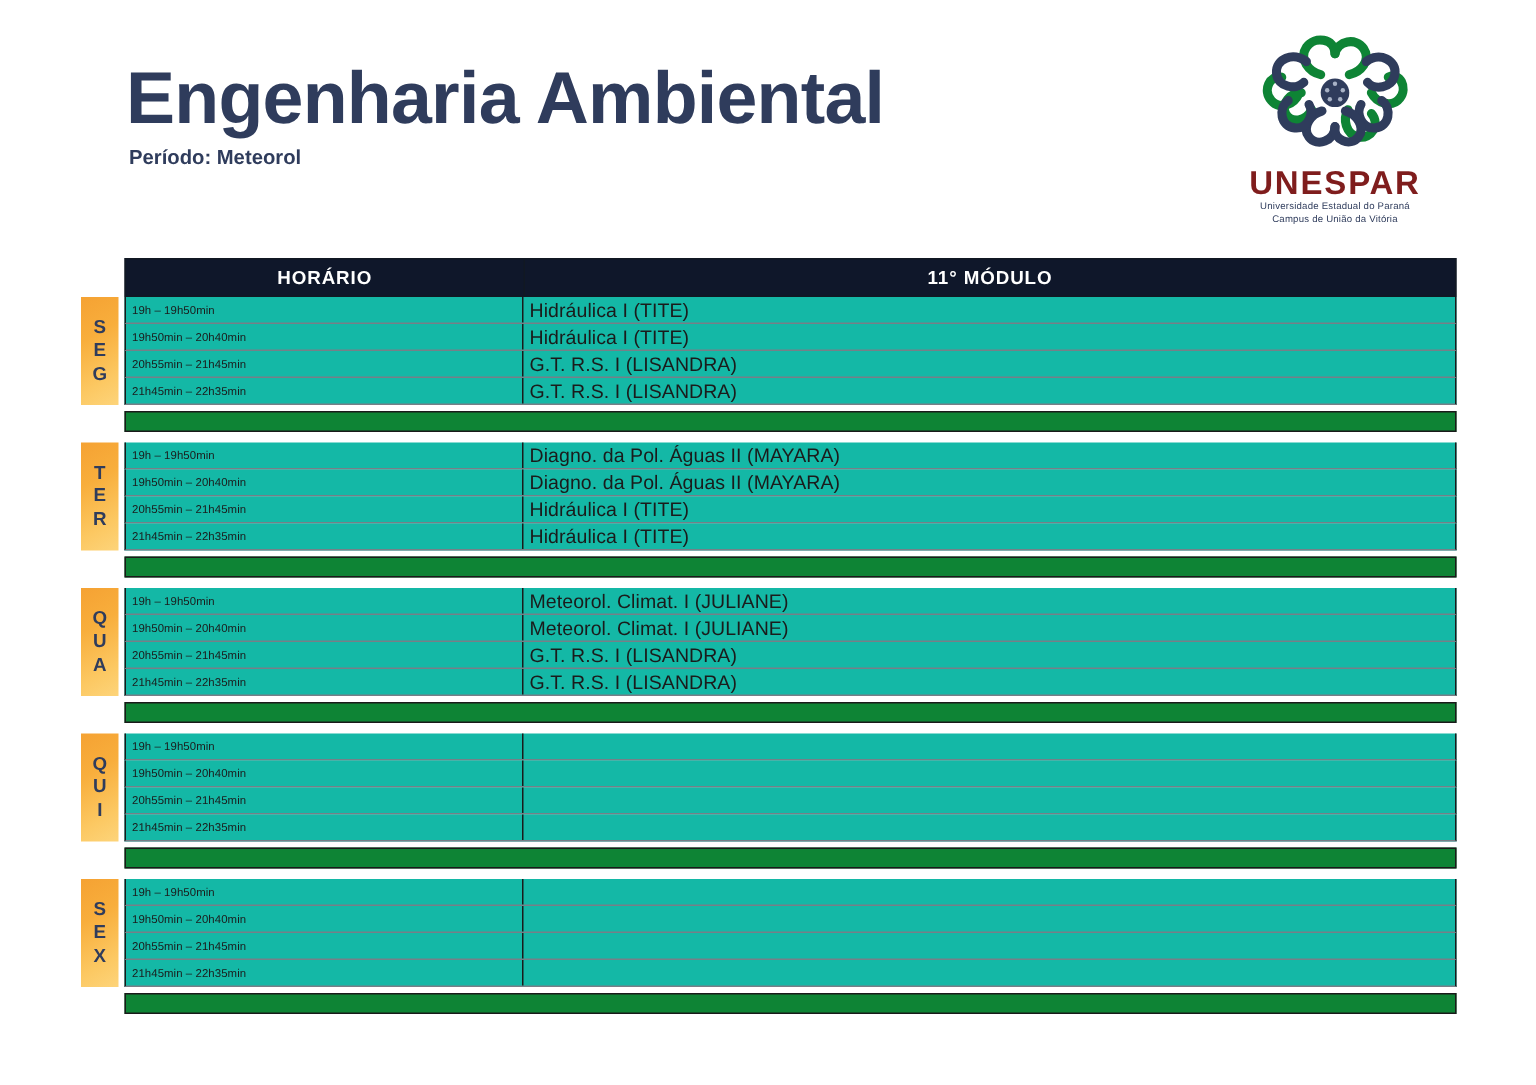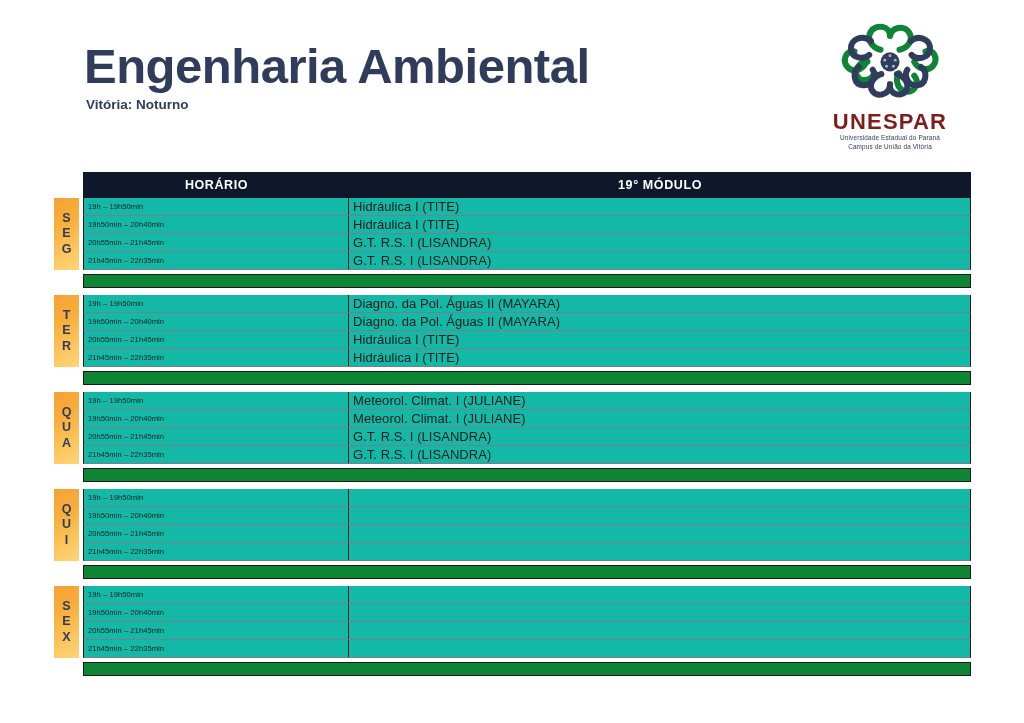--- a/index.html
+++ b/index.html
@@ -187,21 +187,21 @@
     display: block;
   }
 </style>
 </head>
 <body>
 
 <div id="header">
 
   <div id="title-block">
     <h1 id="page-title">Engenharia Ambiental</h1>
-    <div id="page-subtitle">Vitória: Noturno</div>
+    <div id="page-subtitle">Período: Meteorol</div>
   </div>
 
   <div id="logo-block">
     <svg id="logo-mark" width="104" height="78" viewBox="0 0 120 90" aria-hidden="true">
       <g fill="none" stroke-linecap="round">
 
         <g stroke="#0e8435" stroke-width="7">
           <path d="M60 16 C60 4, 44 2, 38 11 C32 20, 40 30, 49 32"></path>
           <path d="M60 16 C62 6, 76 3, 82 12 C88 21, 80 30, 71 32"></path>
           <path d="M101 34 C110 30, 116 42, 110 50 C104 58, 92 54, 88 46"></path>
@@ -231,21 +231,21 @@
     </svg>
     <div id="logo-wordmark">UNESPAR</div>
     <div id="logo-line1">Universidade Estadual do Paraná</div>
     <div id="logo-line2">Campus de União da Vitória</div>
   </div>
 </div>
 
 <div id="schedule">
   <div class="table-header">
     <div class="th th-horario">HORÁRIO</div>
-    <div class="th th-modulo">19° MÓDULO</div>
+    <div class="th th-modulo">11° MÓDULO</div>
   </div>
   <div id="day-groups">
       <div class="day-group">
         <div class="day-tab">
           <span>S</span>
           <span>E</span>
           <span>G</span>
         </div>
         <div class="row">
           <div class="cell-time">19h – 19h50min</div>

